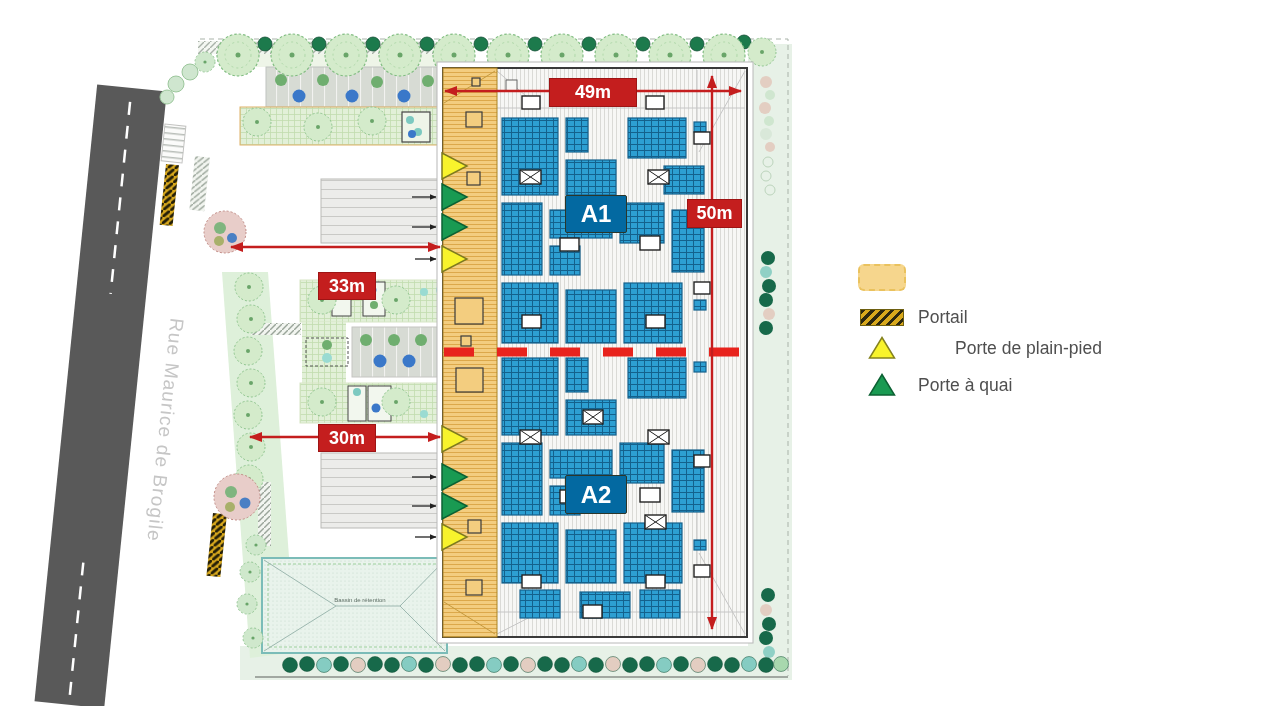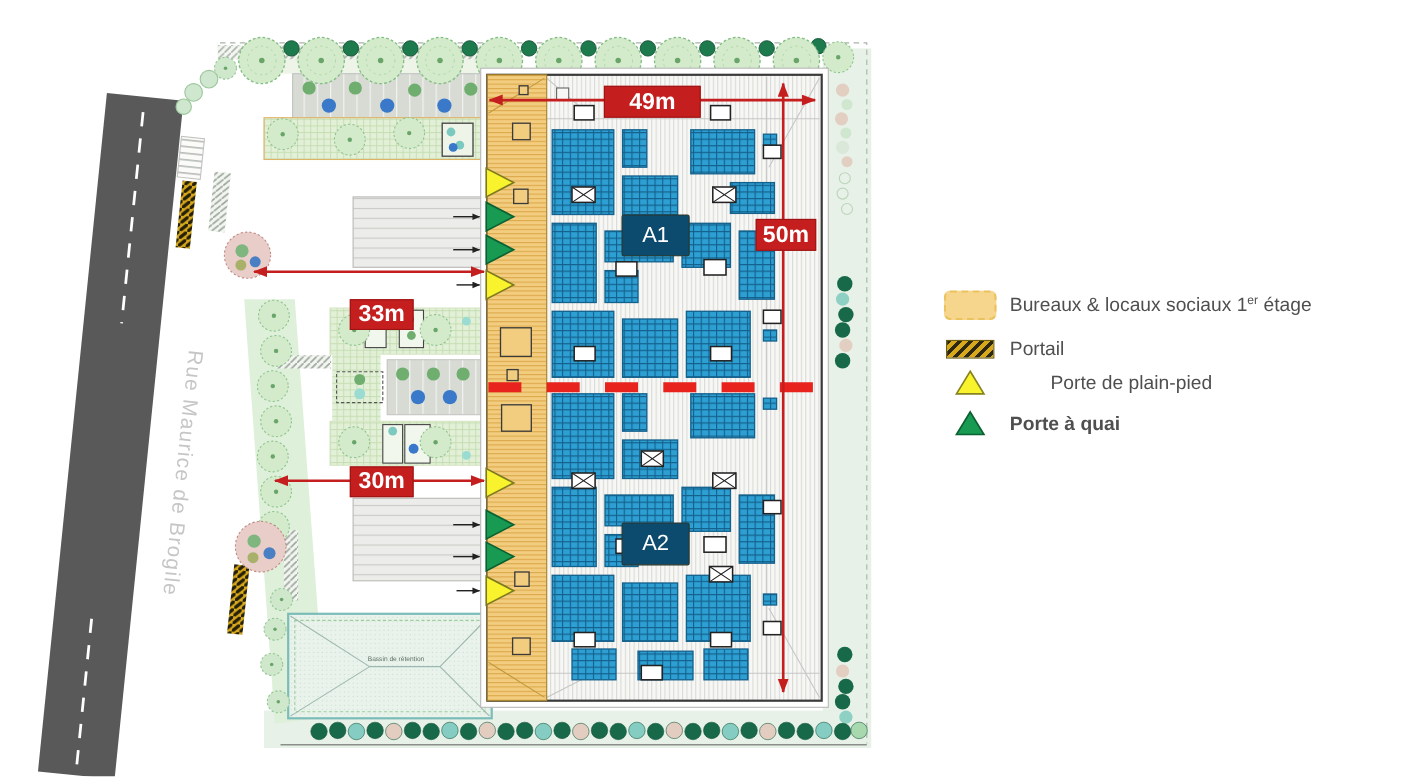--- a/index.html
+++ b/index.html
@@ -3,23 +3,23 @@
 <meta charset="utf-8">
 <style>
   html,body{margin:0;padding:0;background:#fff;}
   .canvas{position:relative;width:1280px;height:706px;background:#fff;overflow:hidden;
           font-family:"Liberation Sans",sans-serif;}
   .plan-svg{position:absolute;left:0;top:0;}
   
   .street-label{position:absolute;left:165px;top:430px;transform:translate(-50%,-50%) rotate(96deg);
     white-space:nowrap;font-size:19px;letter-spacing:1.2px;color:#c6c6c6;}
   .dim-label{position:absolute;background:#c41e1e;border:1px solid #9e1414;color:#fff;
-    font-weight:bold;font-size:21px;display:flex;align-items:center;justify-content:center;}
-  .cell-label{position:absolute;background:#0c4a6e;border:1px solid #2b362a;color:#fff;
-    font-weight:normal;font-size:20px;display:flex;align-items:center;justify-content:center;border-radius:2px;}
+    font-weight:bold;font-size:18px;display:flex;align-items:center;justify-content:center;}
+  .cell-label{position:absolute;background:#0369a1;border:1px solid #2b362a;color:#fff;
+    font-weight:bold;font-size:24px;display:flex;align-items:center;justify-content:center;border-radius:2px;}
   .basin-label{position:absolute;left:305px;top:597px;width:110px;text-align:center;
     font-size:6px;line-height:7px;color:#5f6f66;}
   
   .lg-row{position:absolute;display:flex;align-items:center;height:30px;}
   .lg-swatch-wrap{width:48px;display:flex;justify-content:center;align-items:center;}
   .lg-label{margin-left:12px;font-size:17.5px;color:#4f4f4f;}
   .lg-label sup{font-size:11px;}
   .sw-offices{width:44px;height:23px;background:#f6d68d;border:2px dashed #eac25e;border-radius:6px;}
   .sw-portail{width:42px;height:15px;border:1px solid #6d5e10;
     background:repeating-linear-gradient(135deg,#2c270f 0 3px,#d8a81c 3px 7px);}
@@ -453,37 +453,36 @@
 <div class="cell-label" style="left:565px;top:195px;width:60px;height:36px;">A1</div>
 <div class="cell-label" style="left:565px;top:475px;width:60px;height:37px;">A2</div>
 
 <div class="basin-label">Bassin de rétention</div>
 
 <div>
   <div class="lg-row" style="left:858px;top:262px;">
     <span class="lg-swatch-wrap">
           <span class="sw-offices"></span>
         </span>
-    <span class="lg-label"><span>Bureaux &amp; locaux sociaux 1</span><sup>er</sup><span> étage</span></span>
   </div>
   <div class="lg-row" style="left:858px;top:302px;">
     <span class="lg-swatch-wrap">
           <span class="sw-portail"></span>
         </span>
     <span class="lg-label">Portail</span>
   </div>
   <div class="lg-row" style="left:858px;top:333px;gap:37px;">
     <span class="lg-swatch-wrap">
           <svg width="30" height="26">
             <polygon points="15,2.5 27.5,23 2.5,23" fill="#f8f32c" stroke="#85821f" stroke-width="1.5"></polygon>
           </svg>
         </span>
     <span class="lg-label">Porte de plain-pied</span>
   </div>
-  <div class="lg-row" style="left:858px;top:370px;font-weight:bold;">
+  <div class="lg-row" style="left:858px;top:370px;">
     <span class="lg-swatch-wrap">
           <svg width="30" height="26">
             <polygon points="15,2.5 27.5,23 2.5,23" fill="#199a52" stroke="#0c6133" stroke-width="1.5"></polygon>
           </svg>
         </span>
     <span class="lg-label">Porte à quai</span>
   </div>
 </div>
 
 </div>

